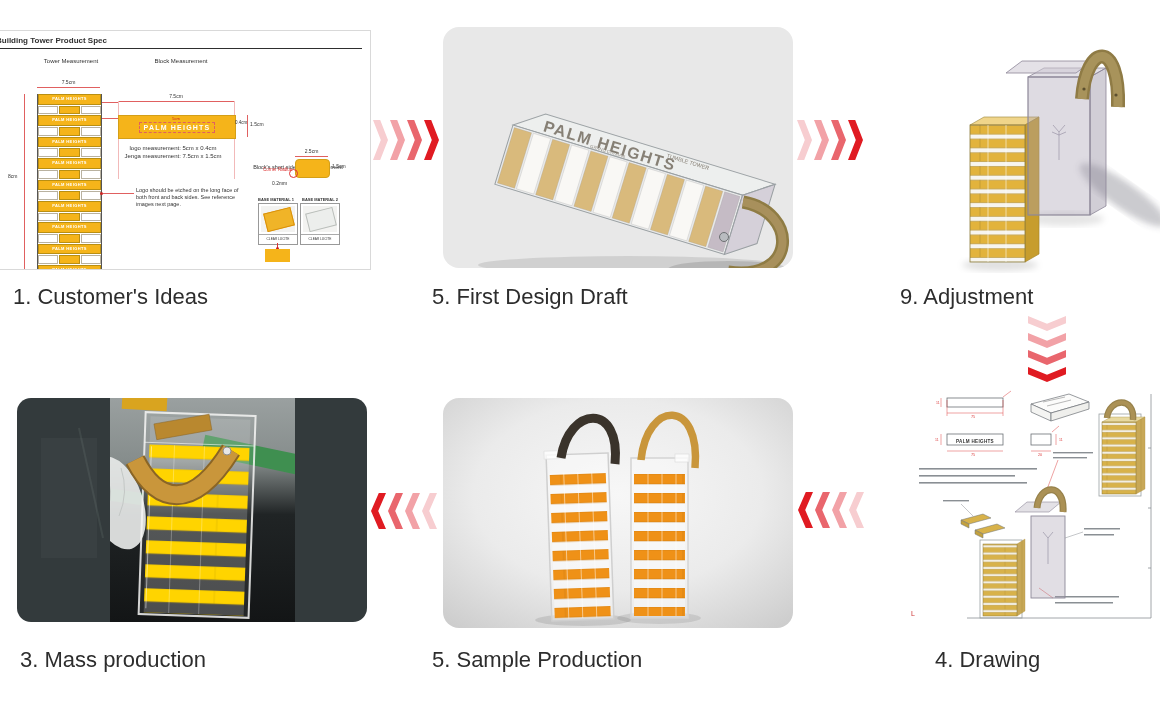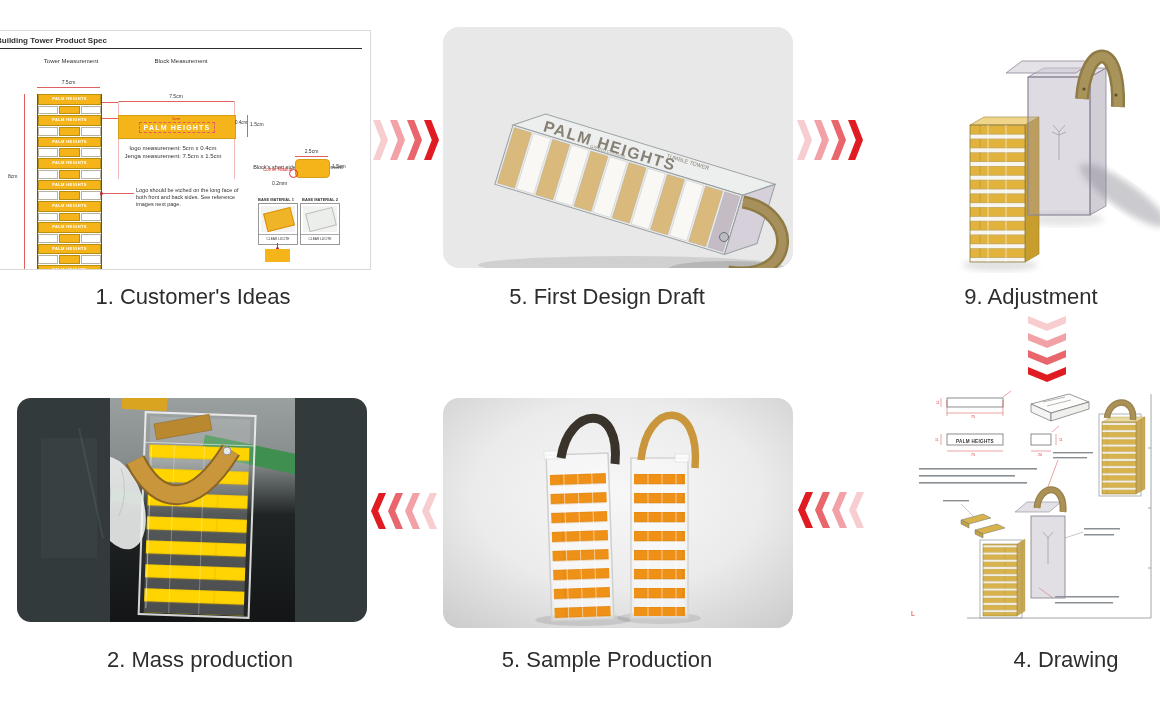--- a/index.html
+++ b/index.html
@@ -1,20 +1,20 @@
 <!DOCTYPE html>
 <html style="--block-yellow: #f5b41a; --sample-orange: #ef9117; --mass-yellow: #ffd400; --strap-tan: #c9963b; --accent-red: #e01b22;"><head>
 <meta charset="utf-8">
 <style>
   html,body{margin:0;padding:0;background:#fff;}
   #canvas{position:relative;width:1167px;height:703px;background:#fff;overflow:hidden;
           font-family:"Liberation Sans",sans-serif;}
   .abs{position:absolute;}
   
-  .caption{position:absolute;height:30px;font-size:22px;color:#2d2d2d;text-align:center;}
+  .caption{position:absolute;height:30px;font-size:22px;color:#2d2d2d;}
   
   .arrow-h{position:absolute;display:flex;gap:2px;}
   .arrow-v{position:absolute;display:flex;flex-direction:column;gap:2px;}
   .chev{display:block;}
   .arrow-h .chev{width:15px;height:100%;}
   .arrow-v .chev{height:15px;width:100%;}
   .chev-right{clip-path:polygon(0% 0%,48% 0%,100% 50%,48% 100%,0% 100%,52% 50%);}
   .chev-left{clip-path:polygon(100% 0%,52% 0%,0% 50%,52% 100%,100% 100%,48% 50%);}
   .chev-down{clip-path:polygon(0% 0%,50% 52%,100% 0%,100% 48%,50% 100%,0% 48%);}
   
@@ -417,21 +417,21 @@
         <circle cx="210" cy="53" r="4" fill="#e6e6e6" stroke="#8e8e8e"></circle>
       </g>
     </svg>
   </div>
 
   <div class="caption" style="left:13px;top:284px;width:360px;">1. Customer's Ideas</div>
   <div class="caption" style="left:432px;top:284px;width:350px;">5. First Design Draft</div>
   <div class="caption" style="left:900px;top:284px;width:262px;">9. Adjustment</div>
   <div class="caption" style="left:935px;top:647px;width:262px;">4. Drawing</div>
   <div class="caption" style="left:432px;top:647px;width:350px;">5. Sample Production</div>
-  <div class="caption" style="left:20px;top:647px;width:360px;">2. Mass production</div>
+  <div class="caption" style="left:20px;top:647px;width:360px;">3. Mass production</div>
 
   <div class="arrow-h" style="left:373px;top:120px;height:40px;">
       <span class="chev chev-right" style="background: rgb(247, 205, 208);"></span>
       <span class="chev chev-right" style="background: rgb(242, 162, 167);"></span>
       <span class="chev chev-right" style="background: rgb(233, 102, 109);"></span>
       <span class="chev chev-right" style="background: rgb(224, 27, 34);"></span>
     </div>
   <div class="arrow-h" style="left:797px;top:120px;height:40px;">
       <span class="chev chev-right" style="background: rgb(247, 205, 208);"></span>
       <span class="chev chev-right" style="background: rgb(242, 162, 167);"></span>

